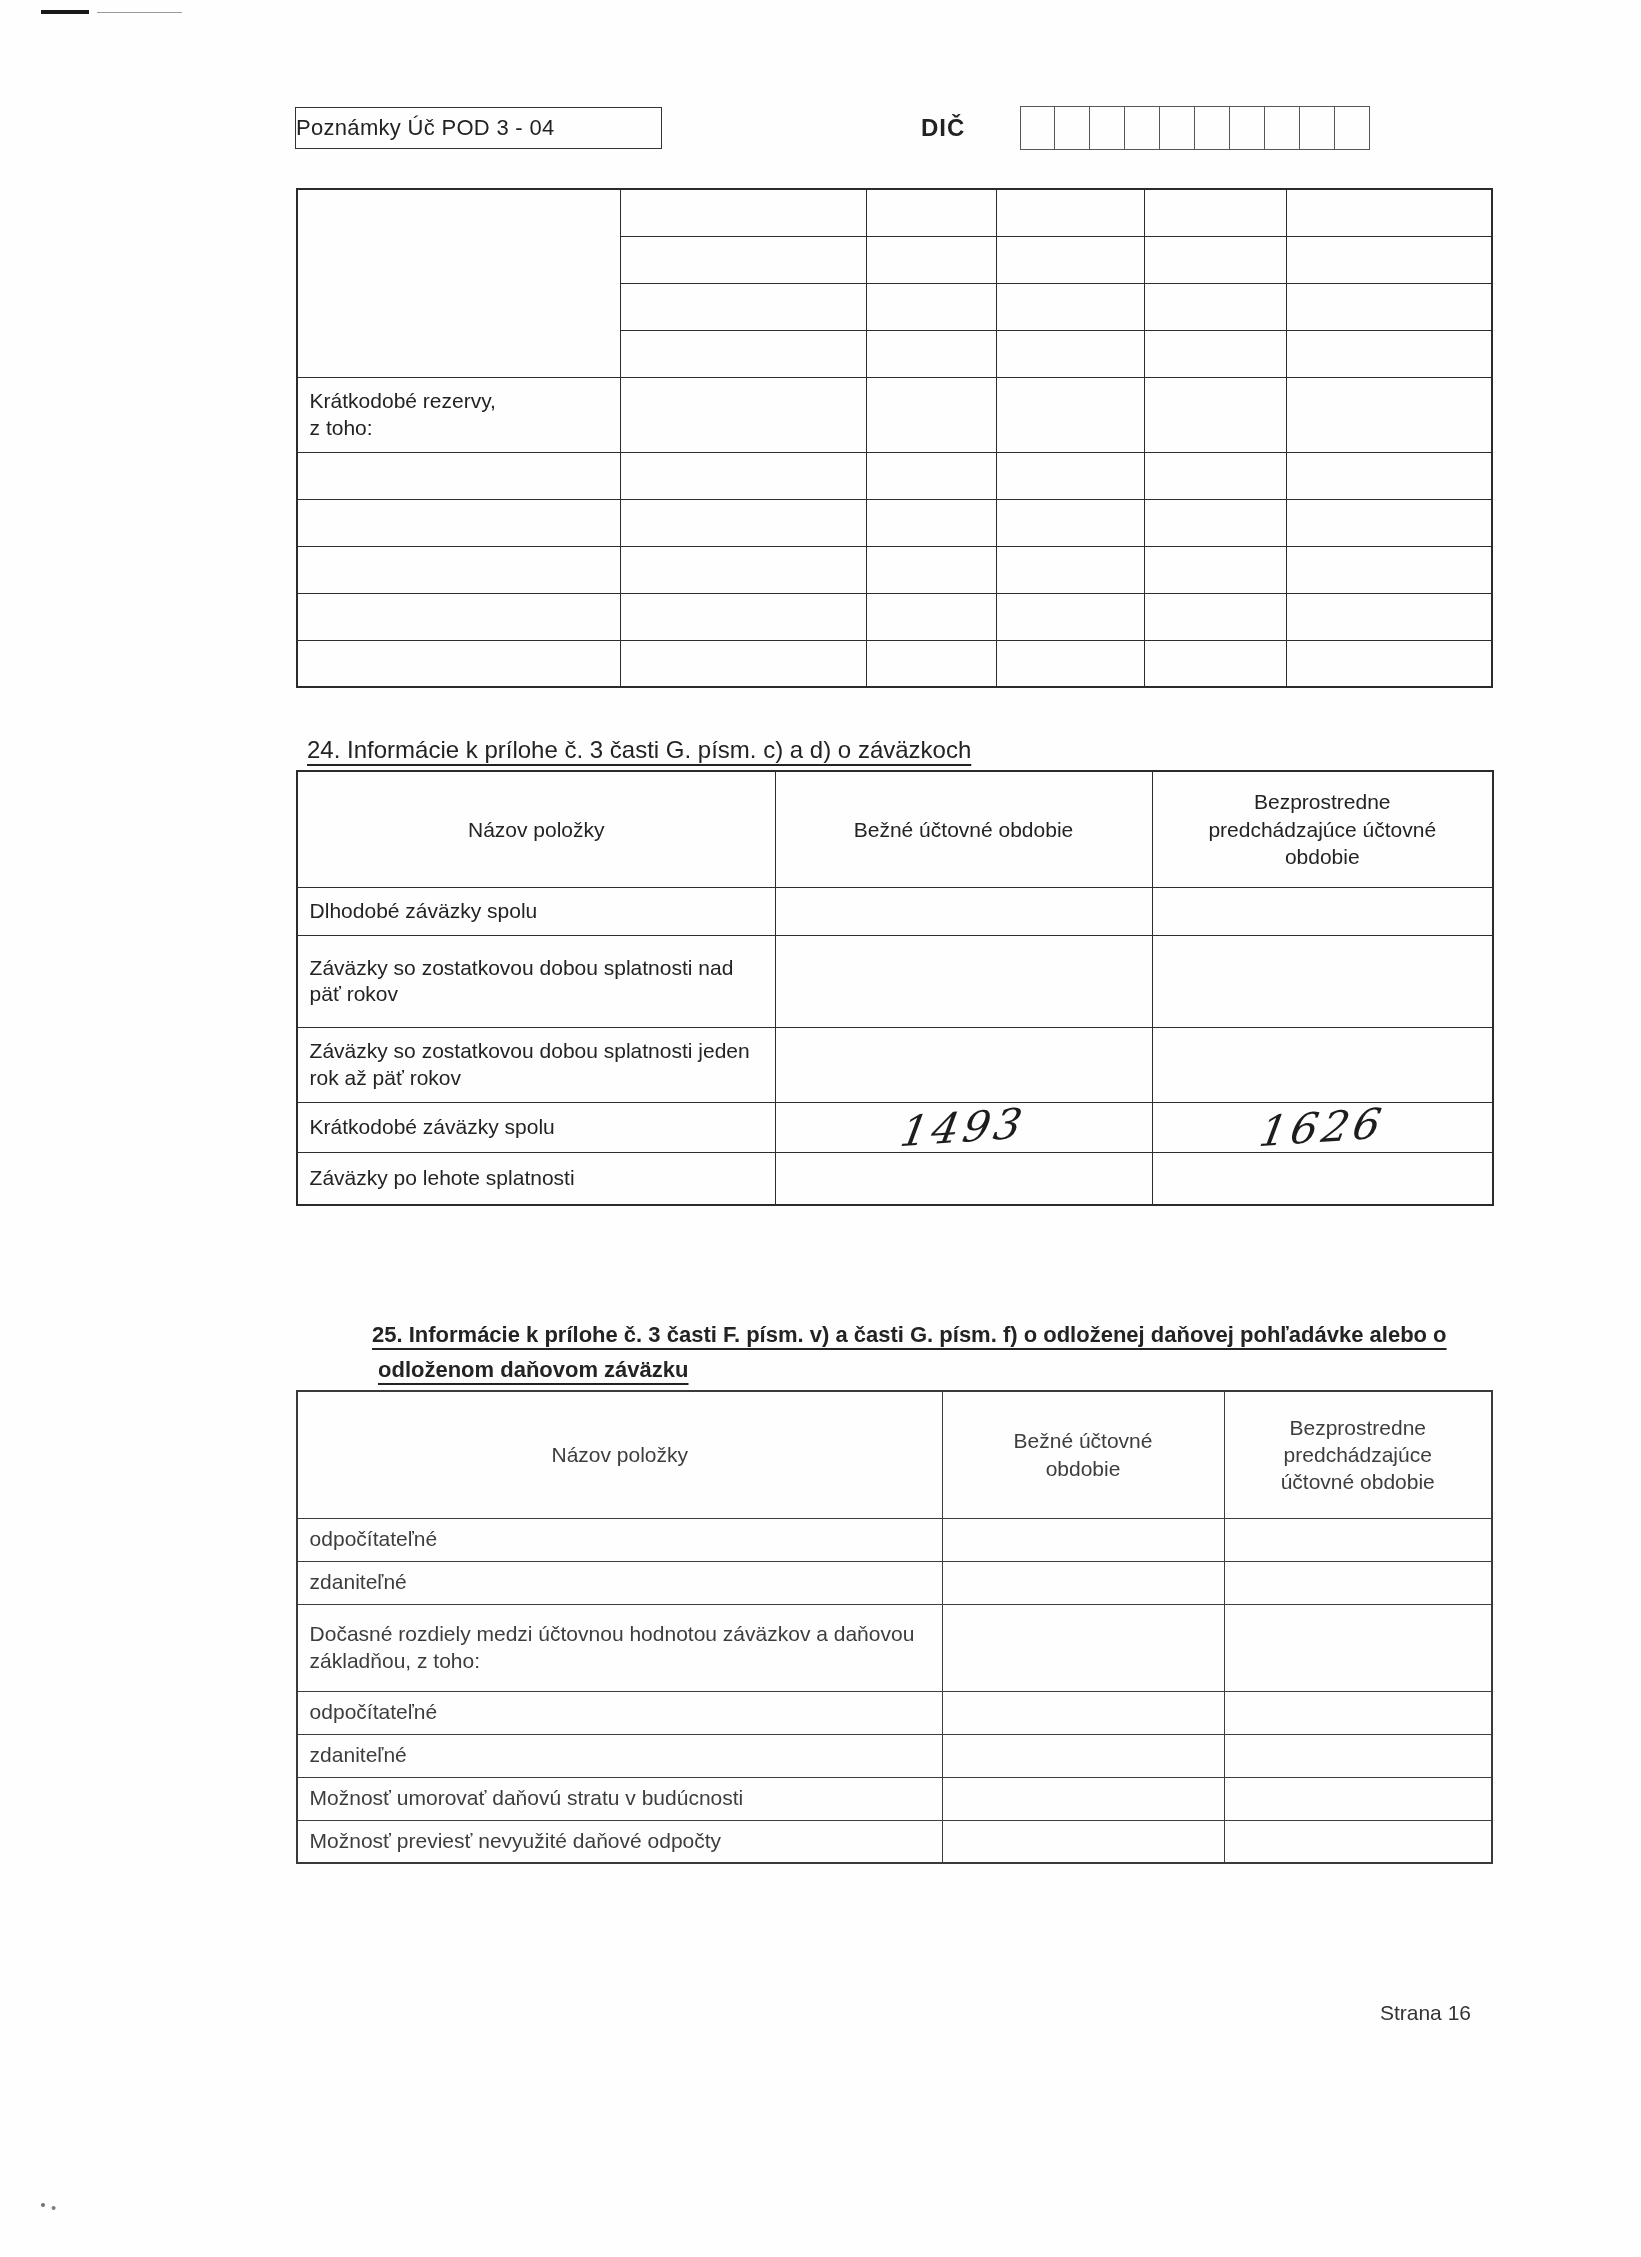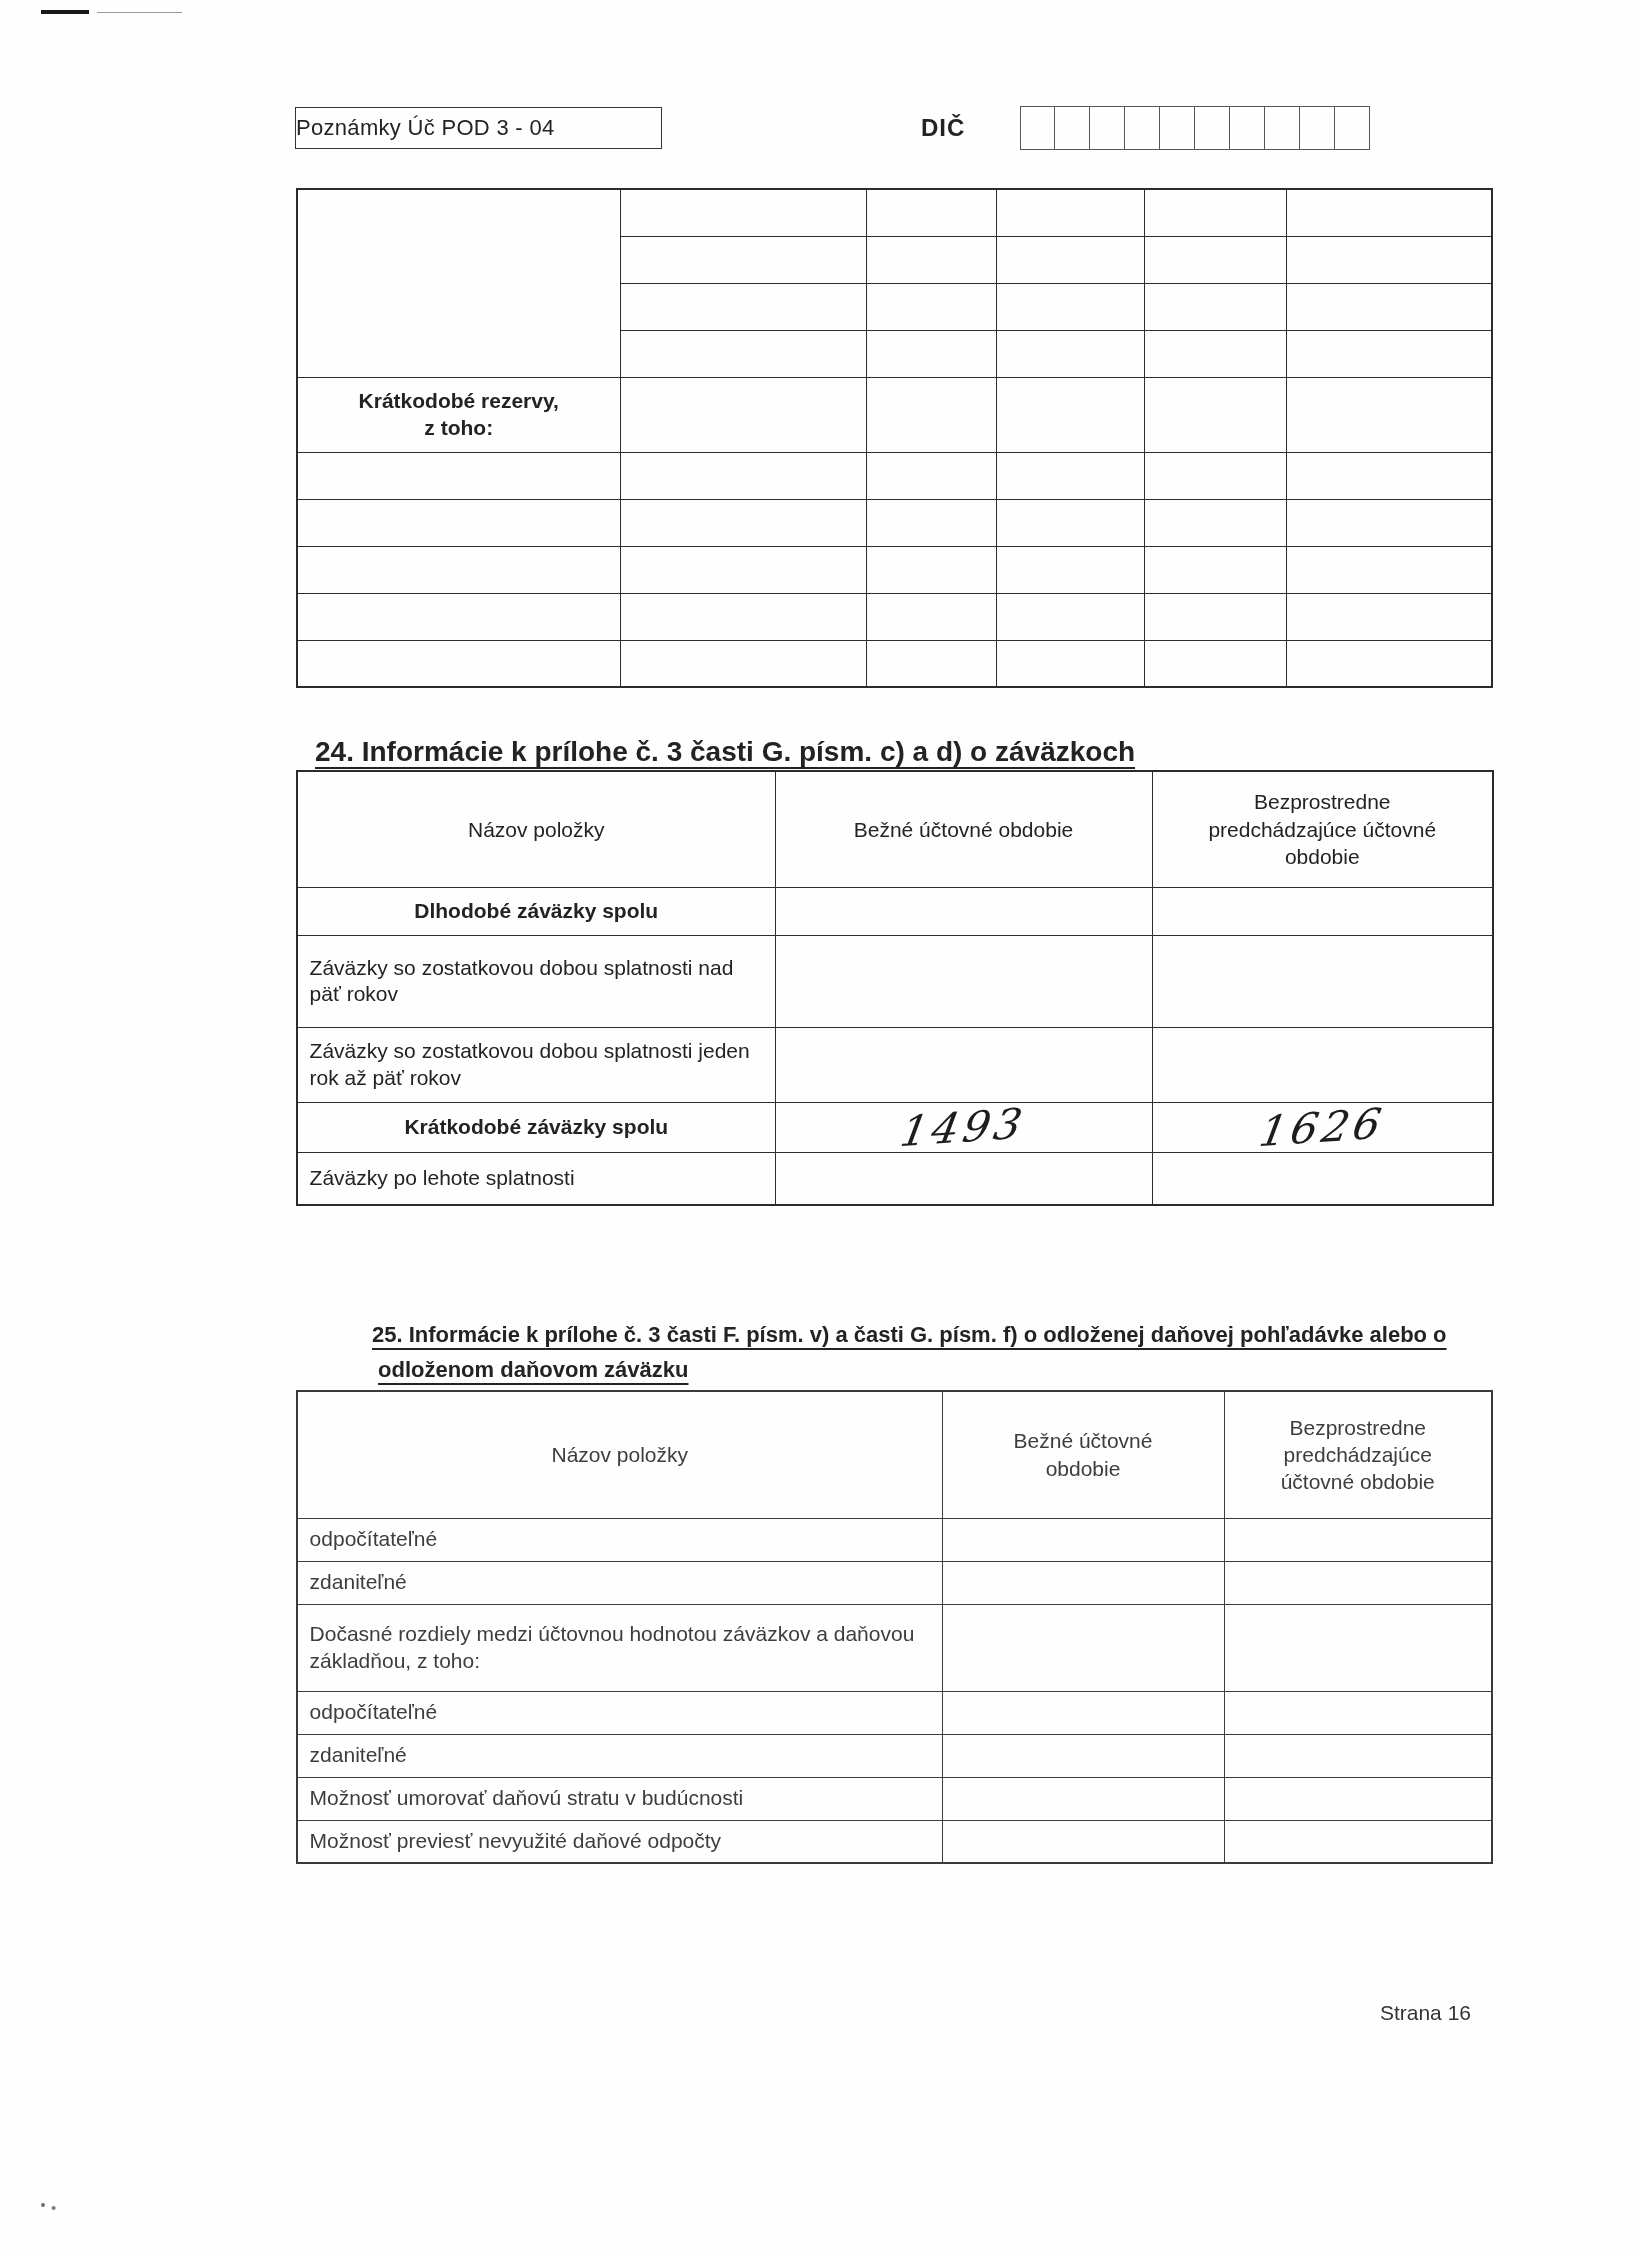--- a/index.html
+++ b/index.html
@@ -37,32 +37,32 @@
   }
   .dic-cell:first-child { border-left:1.9px solid #565656; }
 
   
   table.tbl { position:absolute; border-collapse:collapse; table-layout:fixed; background:transparent; }
   .tbl td, .tbl th { border:1.9px solid #2d2d2d; font-size:21px; vertical-align:middle; overflow:hidden; }
   table.tbl { border:2.9px solid #2b2b2b; }
   .lblcell { padding:4.8px 11.6px; text-align:left; line-height:1.25; }
   .vcell { text-align:center; }
   .hcell { font-weight:normal; padding:5.8px 11.6px; line-height:1.3; }
-  .bold { font-weight:bold;text-align:center; }
+  .bold { font-weight:normal; }
   .pre { white-space:pre-line; }
 
   .h45{height:43px;} .h49{height:47px;} .h50{height:48px;margin-left:48px;} .h52{height:50px;}
   .h55{height:53px;border-radius:11px;} .h78{height:75px;} .h80{height:77px;} .h90{height:87px;}
   .h95{height:92px;} .h120{height:116px;} .h132{height:127px;}
 
   .top-tbl { left:296px; top:188px; width:1195px; }
 
   .sec-title {
-    position:absolute; left:315px; top:736px;
-    font-size:28px; font-weight:bold;
+    position:absolute; left:307px; top:736px;
+    font-size:24px; font-weight:normal;
     text-decoration:underline; text-underline-offset:5.8px; text-decoration-thickness:1.9px;
   }
   .t24 { left:296px; top:770px; width:1195px; }
 
   .hand {
     display:inline-block;
     font-family:"DejaVu Serif", serif;
     font-style:italic;
     font-size:42px;
     letter-spacing:3.9px;

